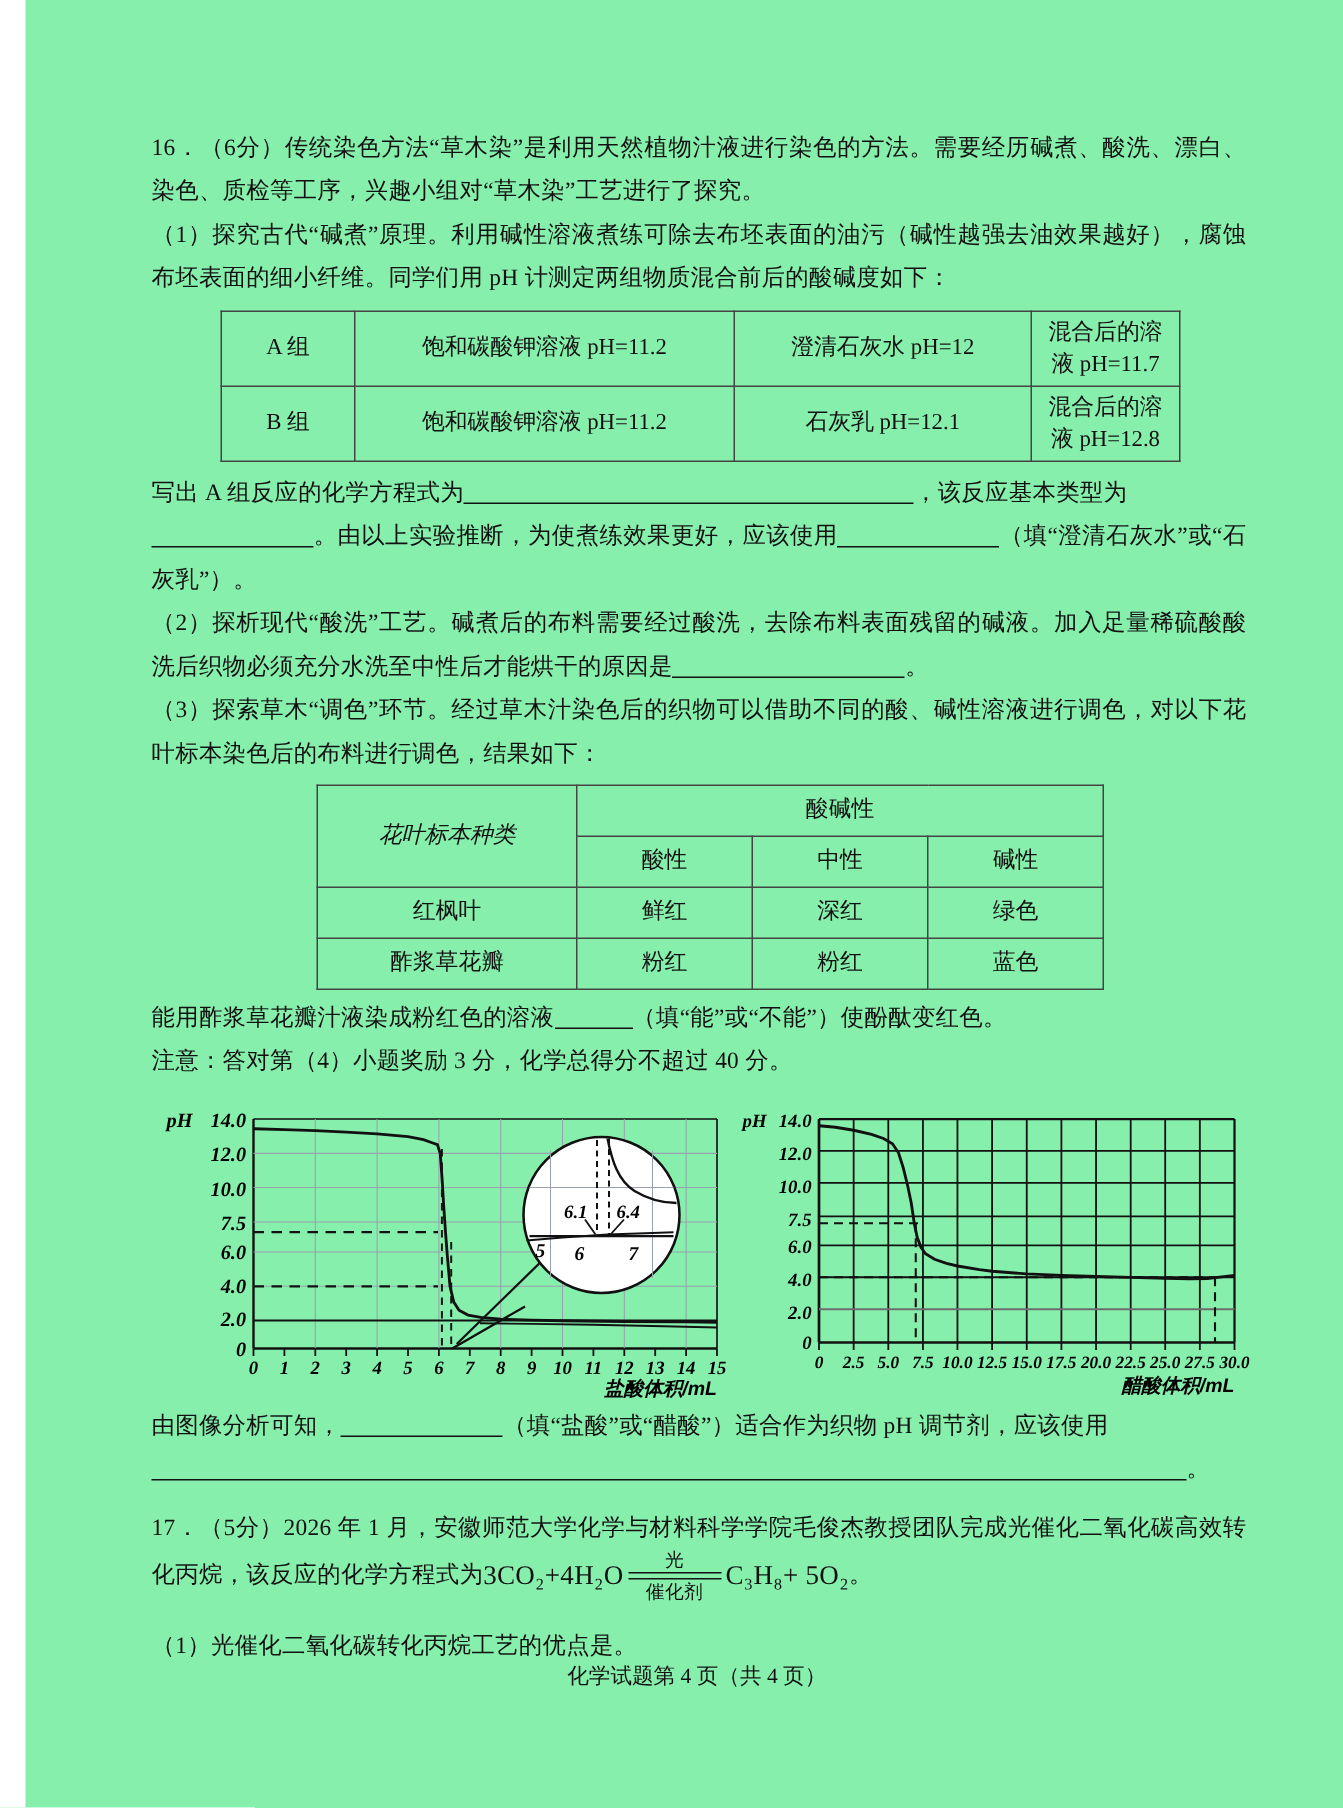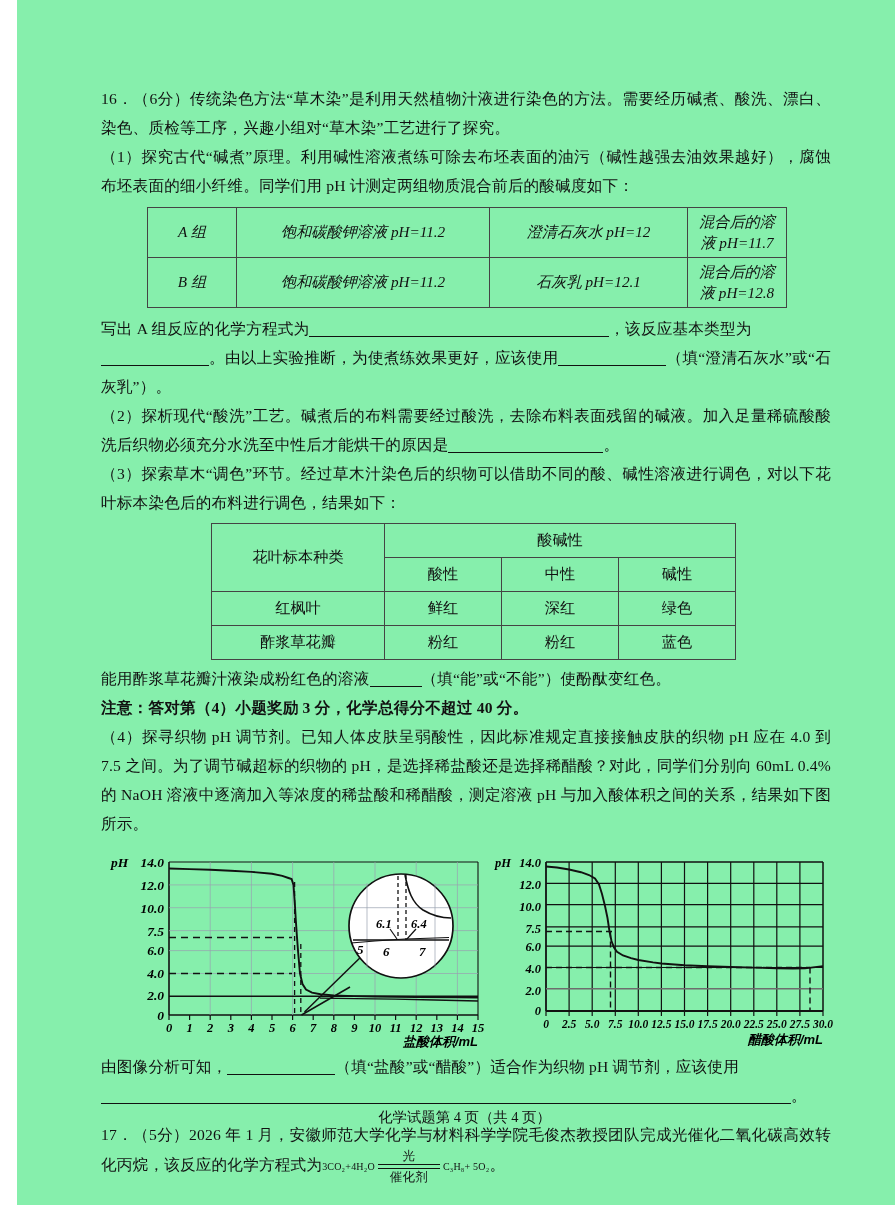--- a/index.html
+++ b/index.html
@@ -29,21 +29,21 @@
     width: 730px;
   }
   p.para {
     margin: 0;
     font-size: 15.6px;
     line-height: 29px;
     text-align: justify;
     text-justify: inter-ideograph;
     letter-spacing: 0.2px;
   }
-  .bold { font-weight: bold; }
+  .bold { font-weight: normal; }
   .blank {
     display: inline-block;
     border-bottom: 1.2px solid #111;
     vertical-align: -3px;
     height: 15px;
   }
   .b-xl { width: 300px; }
   .b-md { width: 155px; }
   .b-sm { width: 108px; }
   .b-xs { width: 52px; }
@@ -55,30 +55,30 @@
     font-size: 15.2px;
     line-height: 1.35;
   }
   table.exam td, table.exam th {
     border: 1px solid #444;
     text-align: center;
     font-weight: normal;
     padding: 4px 6px;
   }
   .tbl1-wrap { margin: 7px 0 6px 46px; }
-  table.tbl1 { width: 640px; font-style: italic; }
+  table.tbl1 { width: 640px; }
   table.tbl1 td { height: 28px; }
   .tbl1 .c0 { width: 76px; }
   .tbl1 .c1 { width: 240px; }
   .tbl1 .c2 { width: 185px; }
 
   .tbl2-wrap { margin: 6px 0 4px 110px; }
   table.tbl2 { width: 525px; }
   table.tbl2 td { height: 25px; }
-  .tbl2 .k0 { width: 160px; }
+  .tbl2 .k0 { width: 160px; font-style: italic; }
 
   
   .charts {
     position: relative;
     height: 200px;
     margin: 10px 0 4px 0;
   }
   .chart-box { position: absolute; top: 0; font-style: italic; }
   #chart-left  { left: 4px;   width: 385px; height: 200px; }
   #chart-right { left: 392px; width: 340px; height: 200px; }
@@ -100,21 +100,21 @@
   .eqcond .top { display: block; }
   .eqcond .arrowline {
     display: block;
     width: 62px;
     border-top: 1.1px solid #111;
     border-bottom: 1.1px solid #111;
     height: 3px;
     margin: 1px 0;
   }
   .eqcond .bot { display: block; }
-  .eqterm { display: inline-block; vertical-align: middle; font-size: 10px; }
+  .eqterm { display: inline-block; vertical-align: middle; font-size: 18px; }
 
   .footer {
     position: absolute;
     left: 0;
     top: 1108px;
     width: 895px;
     text-align: center;
     font-size: 14.4px;
   }
   .spacer10 { height: 10px; }
@@ -179,21 +179,20 @@
             <td>蓝色</td>
           </tr>
         </tbody>
       </table>
     </div>
 
     <p class="para"><span>能用酢浆草花瓣汁液染成粉红色的溶液</span><span class="blank b-xs"></span><span>（填“能”或“不能”）使酚酞变红色。</span></p>
 
     <p class="para bold">注意：答对第（4）小题奖励 3 分，化学总得分不超过 40 分。</p>
 
-    <p class="para">（4）探寻织物 pH 调节剂。已知人体皮肤呈弱酸性，因此标准规定直接接触皮肤的织物 pH 应在 4.0 到 7.5 之间。为了调节碱超标的织物的 pH，是选择稀盐酸还是选择稀醋酸？对此，同学们分别向 60mL 0.4%的 NaOH 溶液中逐滴加入等浓度的稀盐酸和稀醋酸，测定溶液 pH 与加入酸体积之间的关系，结果如下图所示。</p>
 
     <div class="charts">
 
       <div class="chart-box" id="chart-left">
         <svg viewBox="0 0 385 200" width="385" height="200">
 
           <text x="6" y="19" font-family="Liberation Serif, serif" font-size="13.5" font-weight="bold">pH</text>
 
           <g font-family="Liberation Serif, serif" font-size="13.5" font-weight="bold" text-anchor="end">
             <text x="59" y="19">14.0</text>

